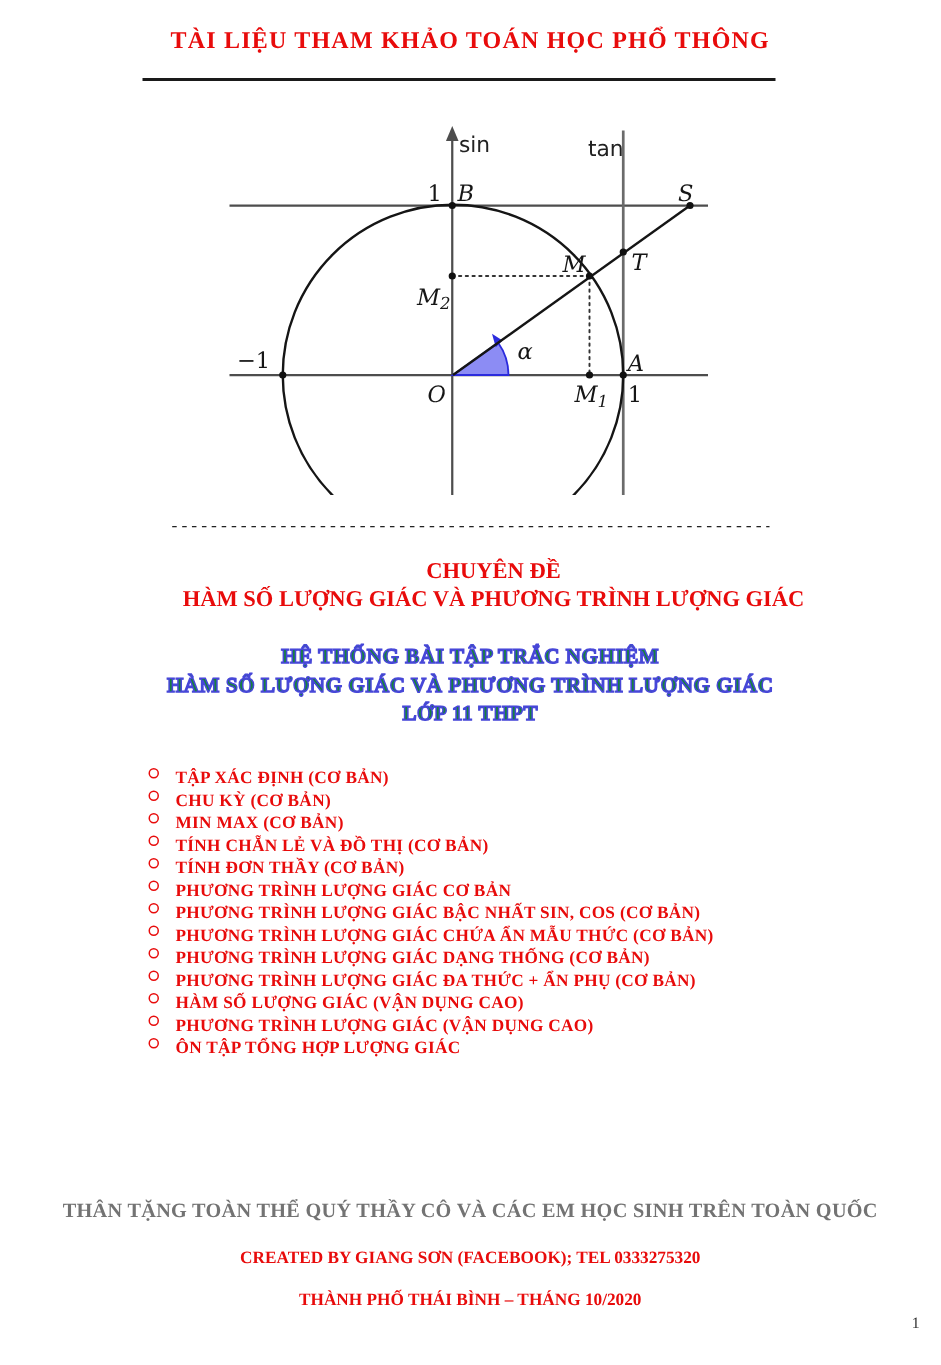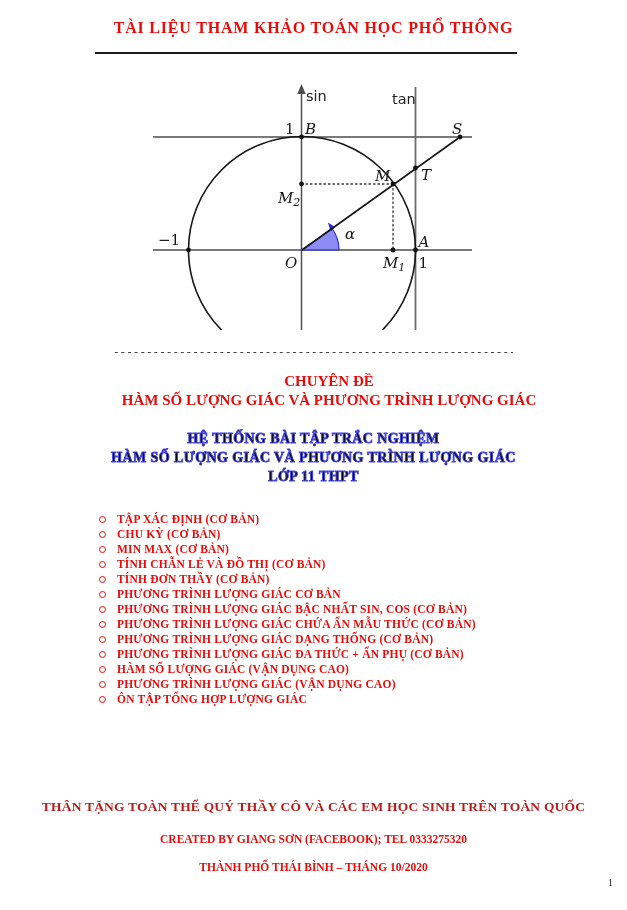--- a/index.html
+++ b/index.html
@@ -23,41 +23,41 @@
     font-family:"Liberation Mono", monospace;font-size:11px;color:#222;
     white-space:nowrap;letter-spacing:0;line-height:13px;
   }
   .section-title{
     left:0;right:0;top:372px;text-align:center;color:#e80b0b;
     font-weight:bold;font-size:15px;line-height:19px;white-space:nowrap;margin-left:31px;
   }
   .subsection-title{
     left:0;right:0;top:429px;text-align:center;
     font-weight:bold;font-size:14px;line-height:19px;white-space:nowrap;
-    color:#000000;
+    color:#15803d;
     -webkit-text-stroke:1px #4747d8;
     text-shadow:0 0 0.5px #4747d8;
     letter-spacing:0.4px;
   }
   ul.topics{
     left:99px;top:512px;margin:0;padding:0;list-style:none;
   }
   ul.topics li{
     height:15px;line-height:15px;white-space:nowrap;
-    display:flex;align-items:center;
+    display:flex;
   }
   .bullet{
     display:inline-block;width:5px;height:5px;border:1.3px solid #e80b0b;
     border-radius:50%;margin-right:11px;flex:0 0 auto;
   }
   .topic-text{
     font-size:11.5px;font-weight:bold;color:#e80b0b;letter-spacing:0.2px;
   }
   .dedication{
-    left:0;right:0;top:799px;text-align:center;color:#b91c1c;
+    left:0;right:0;top:799px;text-align:center;color:#737373;
     font-size:13.5px;font-weight:bold;white-space:nowrap;letter-spacing:0.2px;
   }
   .credit{
     left:0;right:0;top:833px;text-align:center;color:#e80b0b;
     font-size:11.5px;font-weight:bold;white-space:nowrap;
   }
   .location{
     left:0;right:0;top:861px;text-align:center;color:#e80b0b;
     font-size:11.5px;font-weight:bold;white-space:nowrap;
   }

